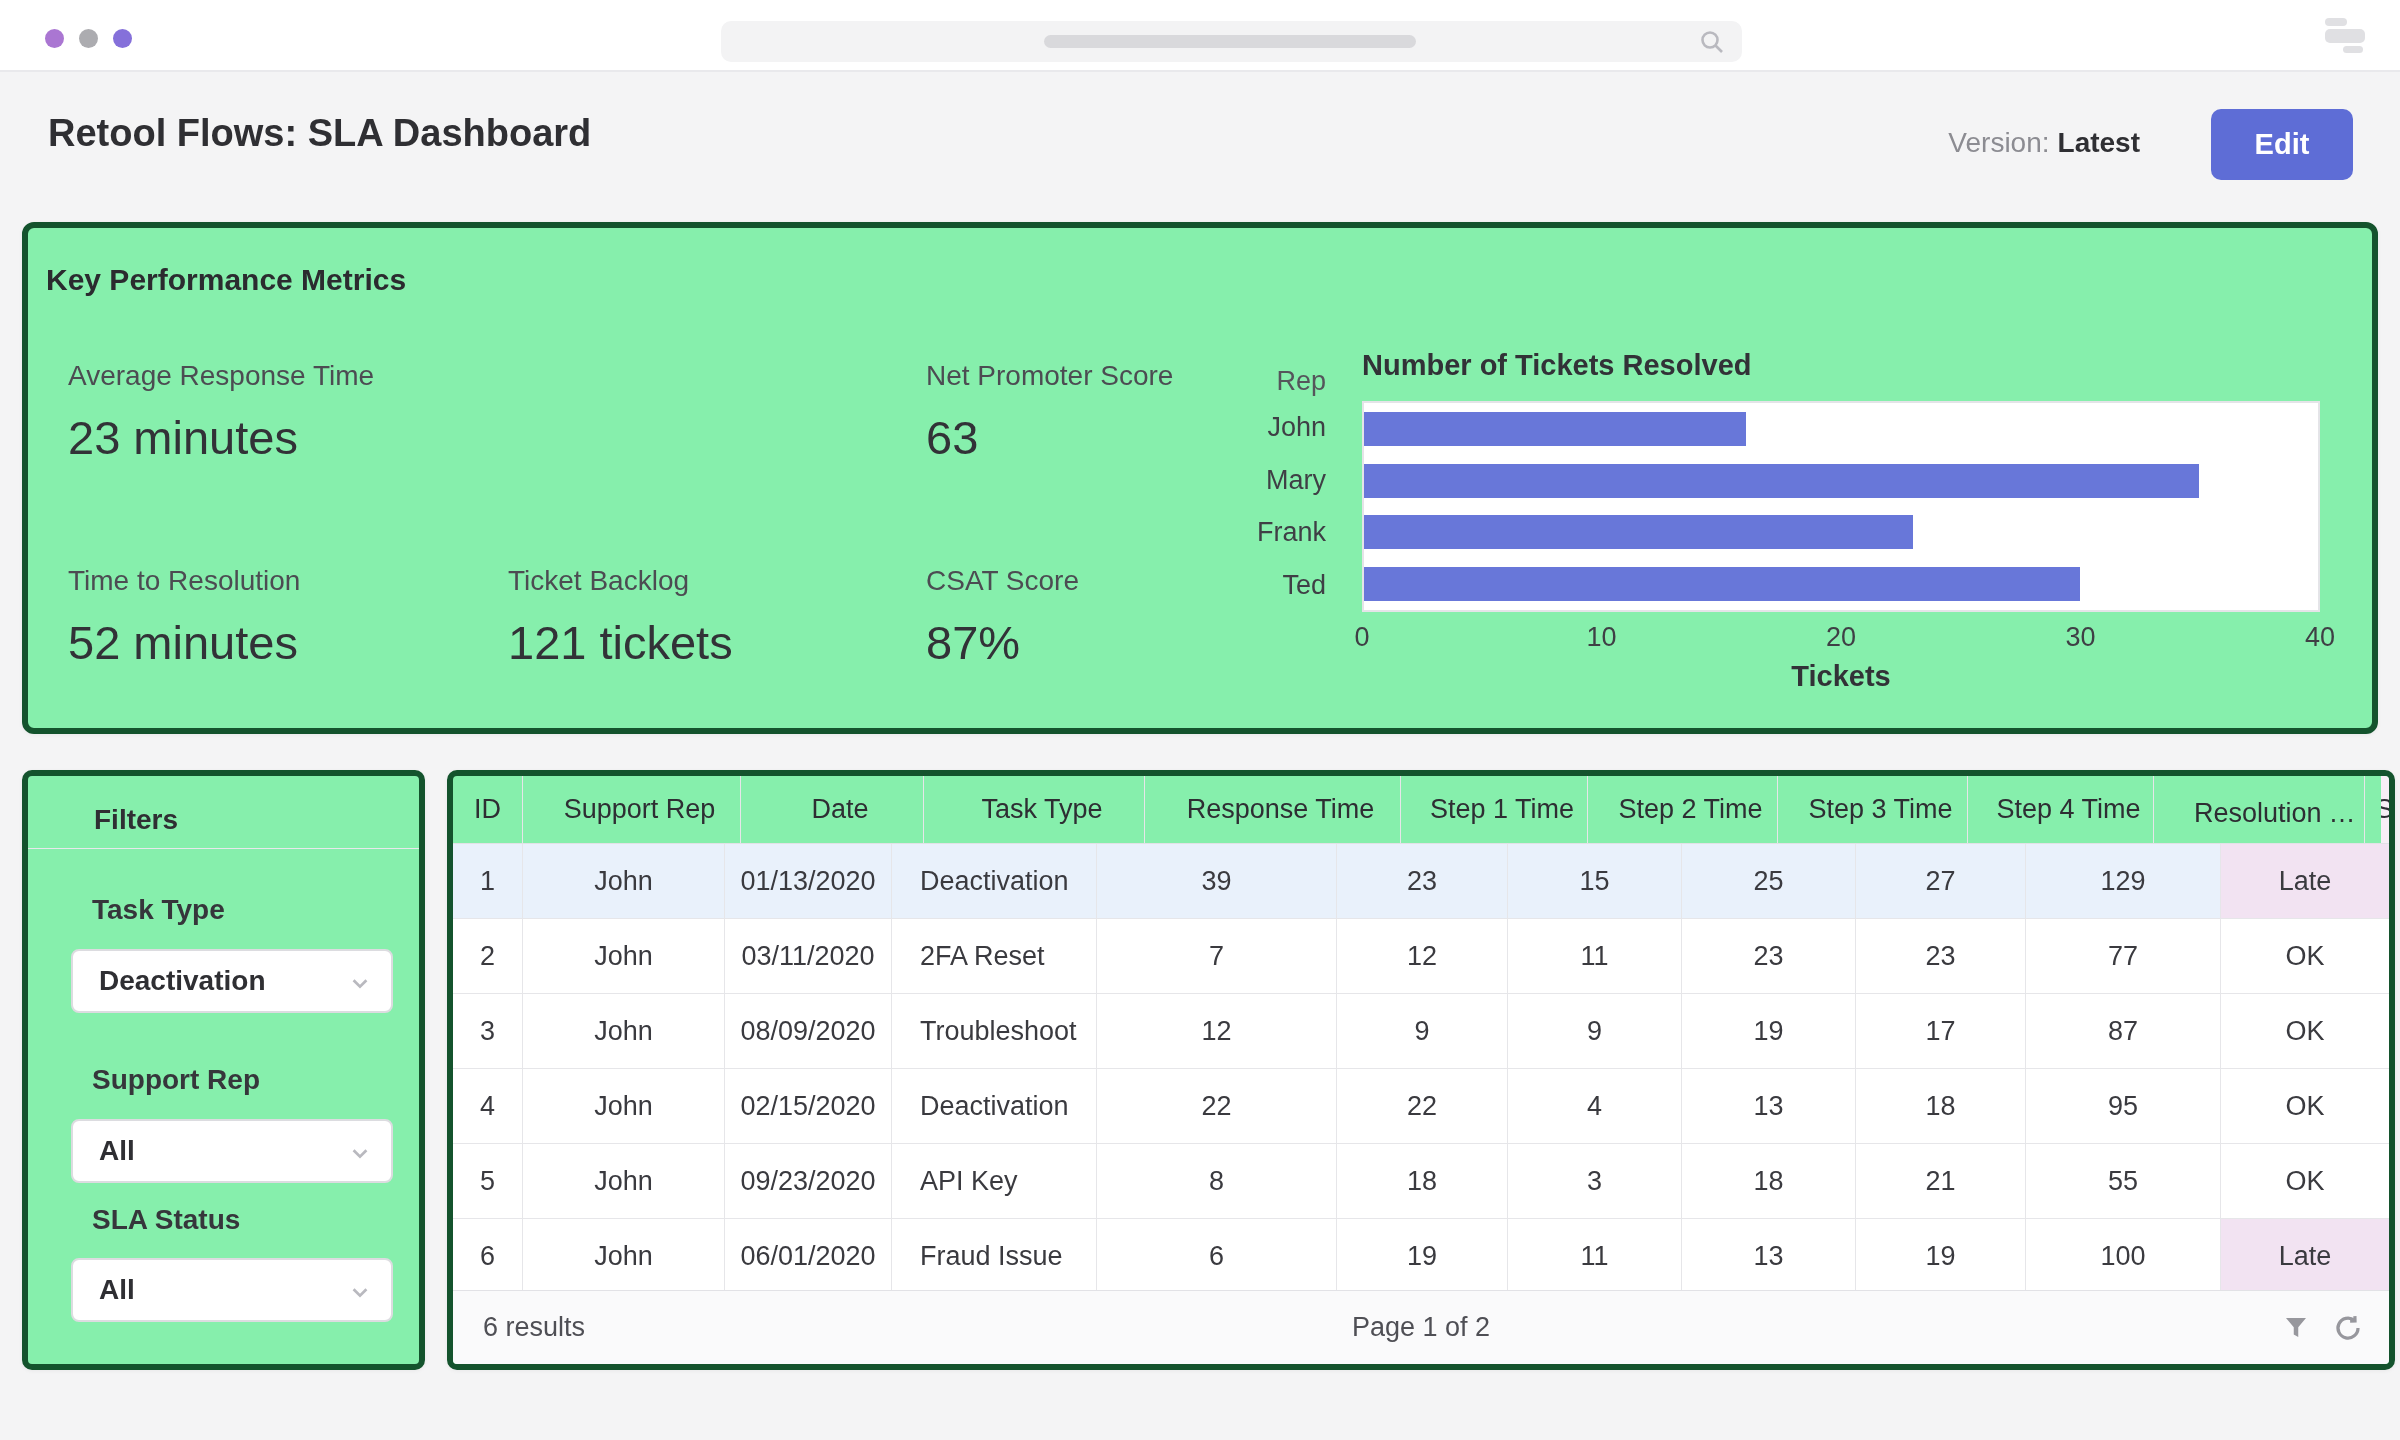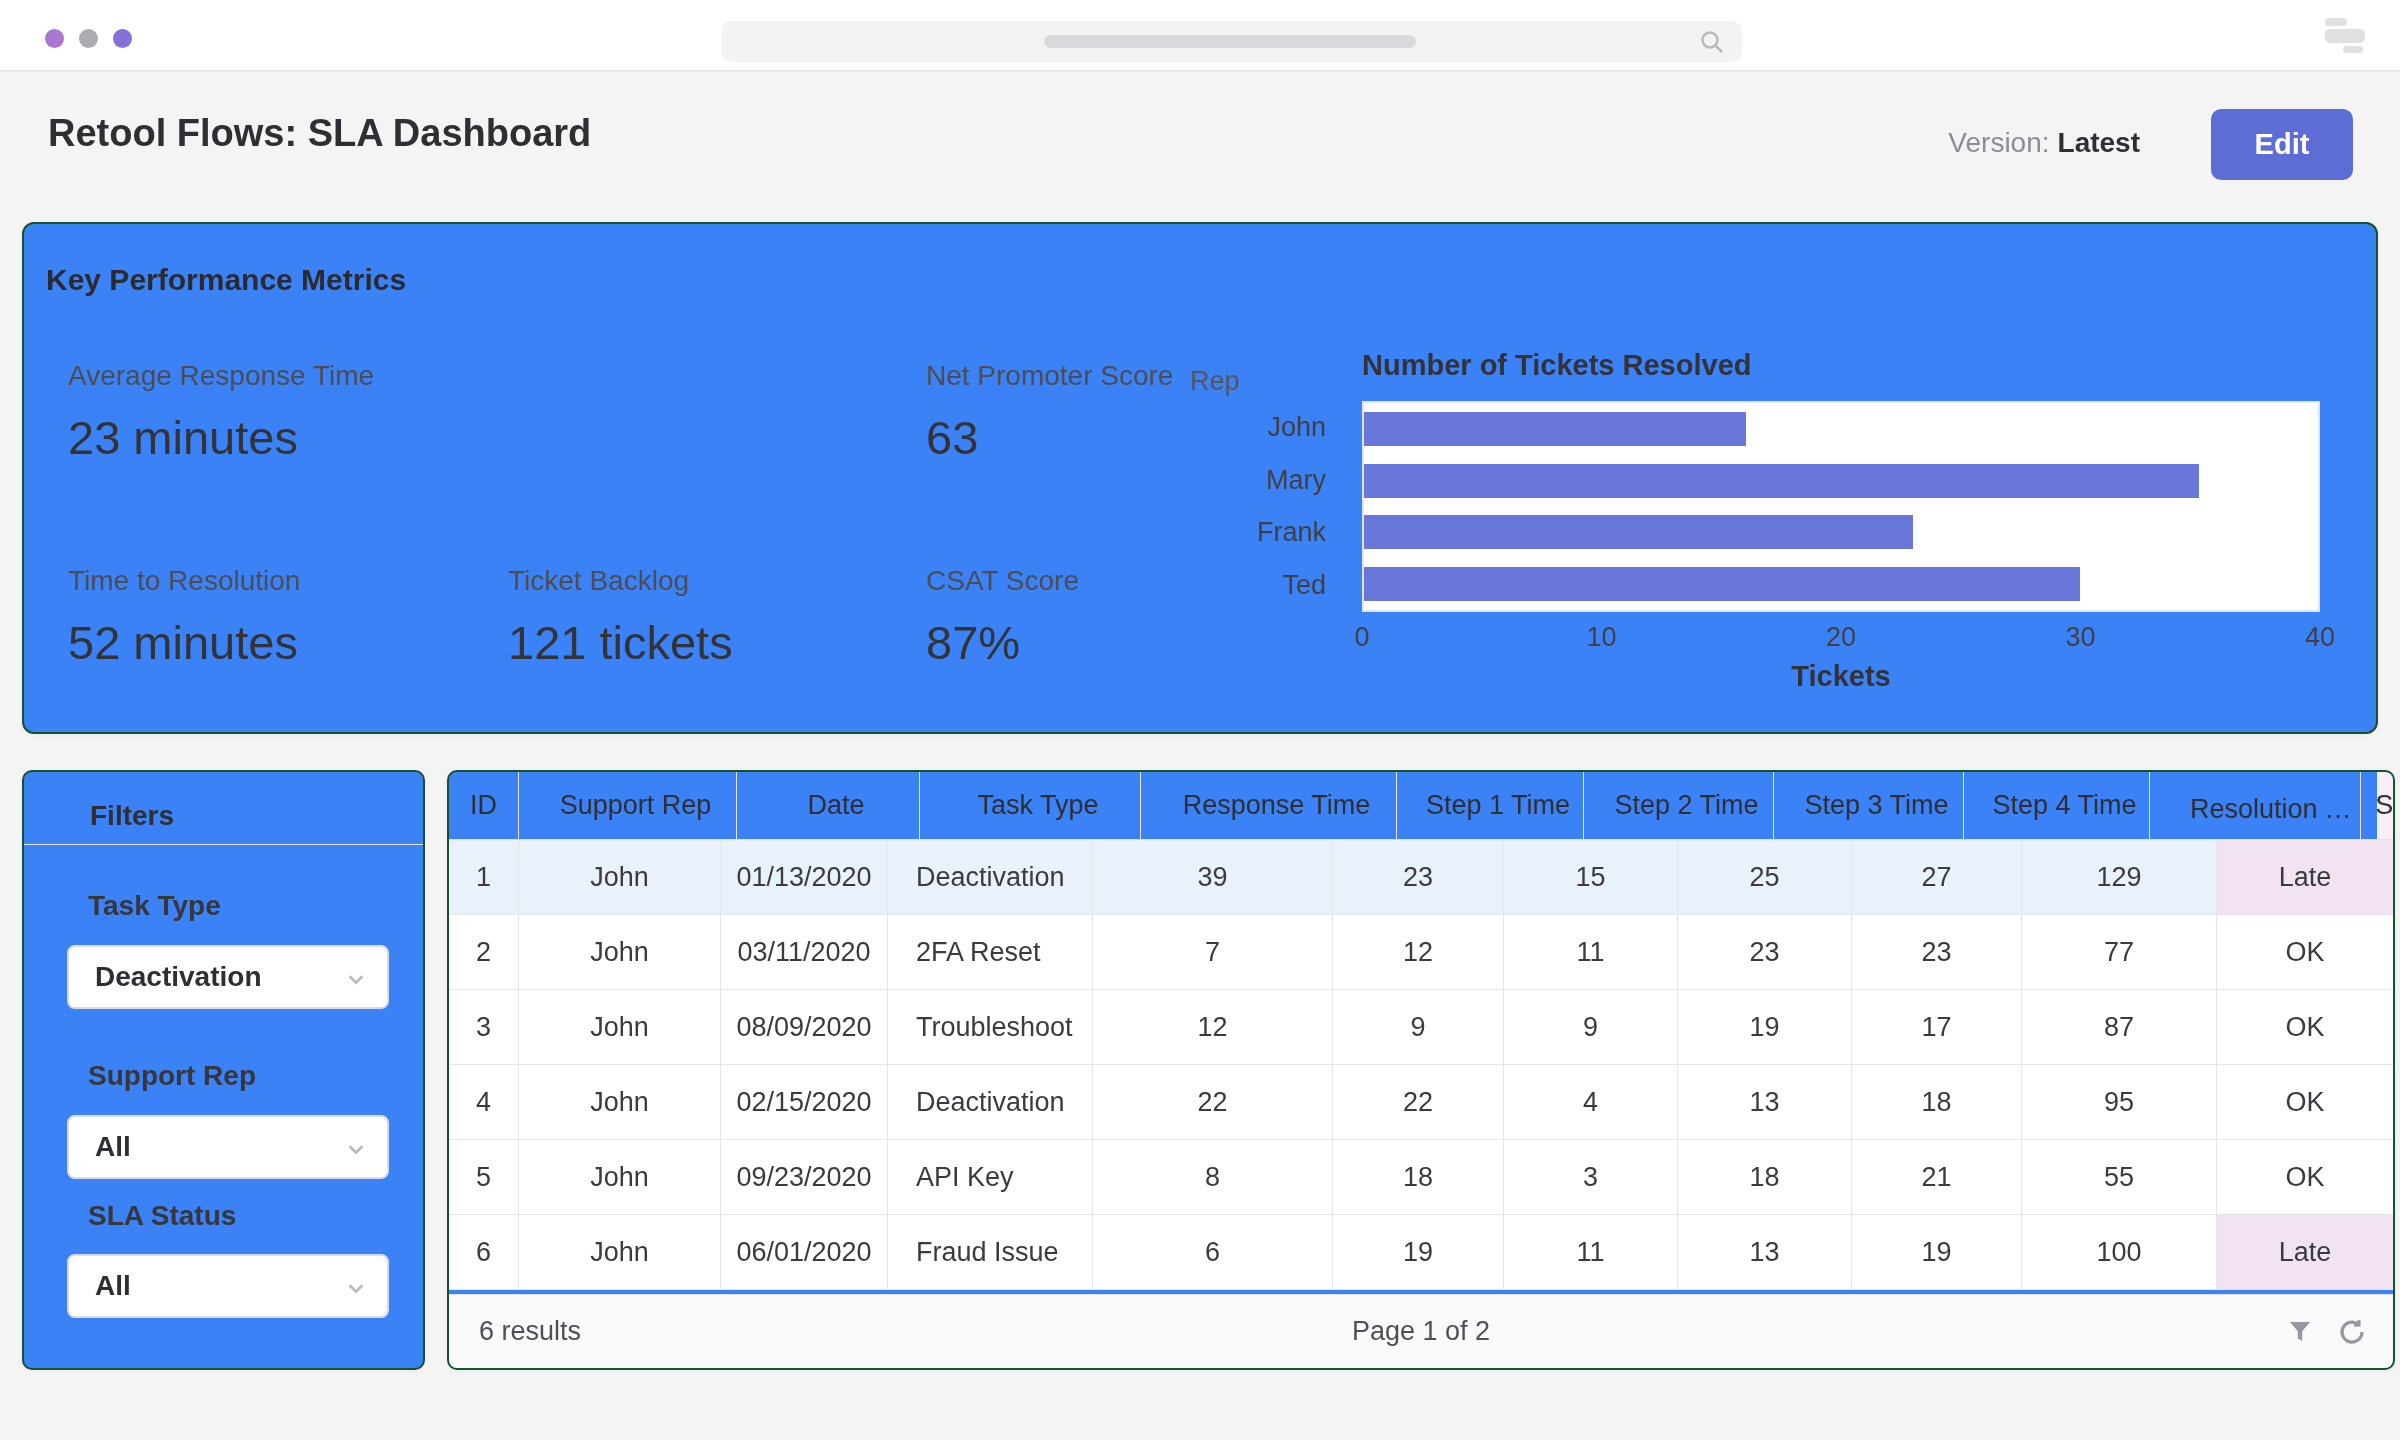--- a/index.html
+++ b/index.html
@@ -34,36 +34,36 @@
   .page-title { position:absolute; left:48px; top:112px; font-size:38px; font-weight:600; color:#2f2f33; }
   .version-box { position:absolute; right:260px; top:127px; font-size:28px; }
   .version-label { color:#8c8c92; }
   .version-value { color:#2f2f33; font-weight:600; margin-left:8px; }
   .edit-btn { position:absolute; right:47px; top:109px; width:142px; height:71px;
               background:#5e6dd6; border:none; border-radius:10px;
               color:#ffffff; font-size:29px; font-weight:600;
               font-family:inherit; cursor:pointer; }
 
   
-  .card { position:absolute; background:#3b82f6; border:2px solid #14532d;
+  .card { position:absolute; background:#86efac; border:6px solid #14532d;
           border-radius:12px; box-shadow:0 1px 4px rgba(0,0,0,0.05); }
   .kpi-card     { left:22px; top:222px;  width:2356px; height:512px; }
   .filters-card { left:22px; top:770px;  width:403px;  height:600px; border-radius:10px; }
   .table-card   { left:447px; top:770px; width:1948px; height:600px; border-radius:10px; overflow:hidden; }
 
   
   .kpi-title { position:absolute; left:46px; top:263px; font-size:30px; font-weight:600; color:#2b2b2f; }
   .metric { position:absolute; }
   .metric-label { font-size:28px; color:#4c4c52; margin-bottom:18px; }
   .metric-value { font-size:47px; color:#323237; }
 
   
   .chart-title  { position:absolute; left:1362px; top:349px; width:958px; text-align:left;
                   font-size:29px; font-weight:600; color:#323237; }
-  .chart-ylabel { position:absolute; left:1190px; top:366px; width:136px; text-align:left;
+  .chart-ylabel { position:absolute; left:1190px; top:366px; width:136px; text-align:right;
                   font-size:27px; color:#55555b; }
   .chart-ylabels{ position:absolute; left:1190px; top:401px; width:136px; height:211px;
                   display:flex; flex-direction:column; }
   .chart-ylab   { flex:1; display:flex; align-items:center; justify-content:flex-end;
                   font-size:27px; color:#3f3f45; }
   .chart-plot   { position:absolute; left:1362px; top:401px; width:958px; height:211px;
                   background:#ffffff; border:2px solid #e4e4e8;
                   display:flex; flex-direction:column; }
   .chart-row    { flex:1; display:flex; align-items:center; }
   .chart-bar    { height:34px; }

